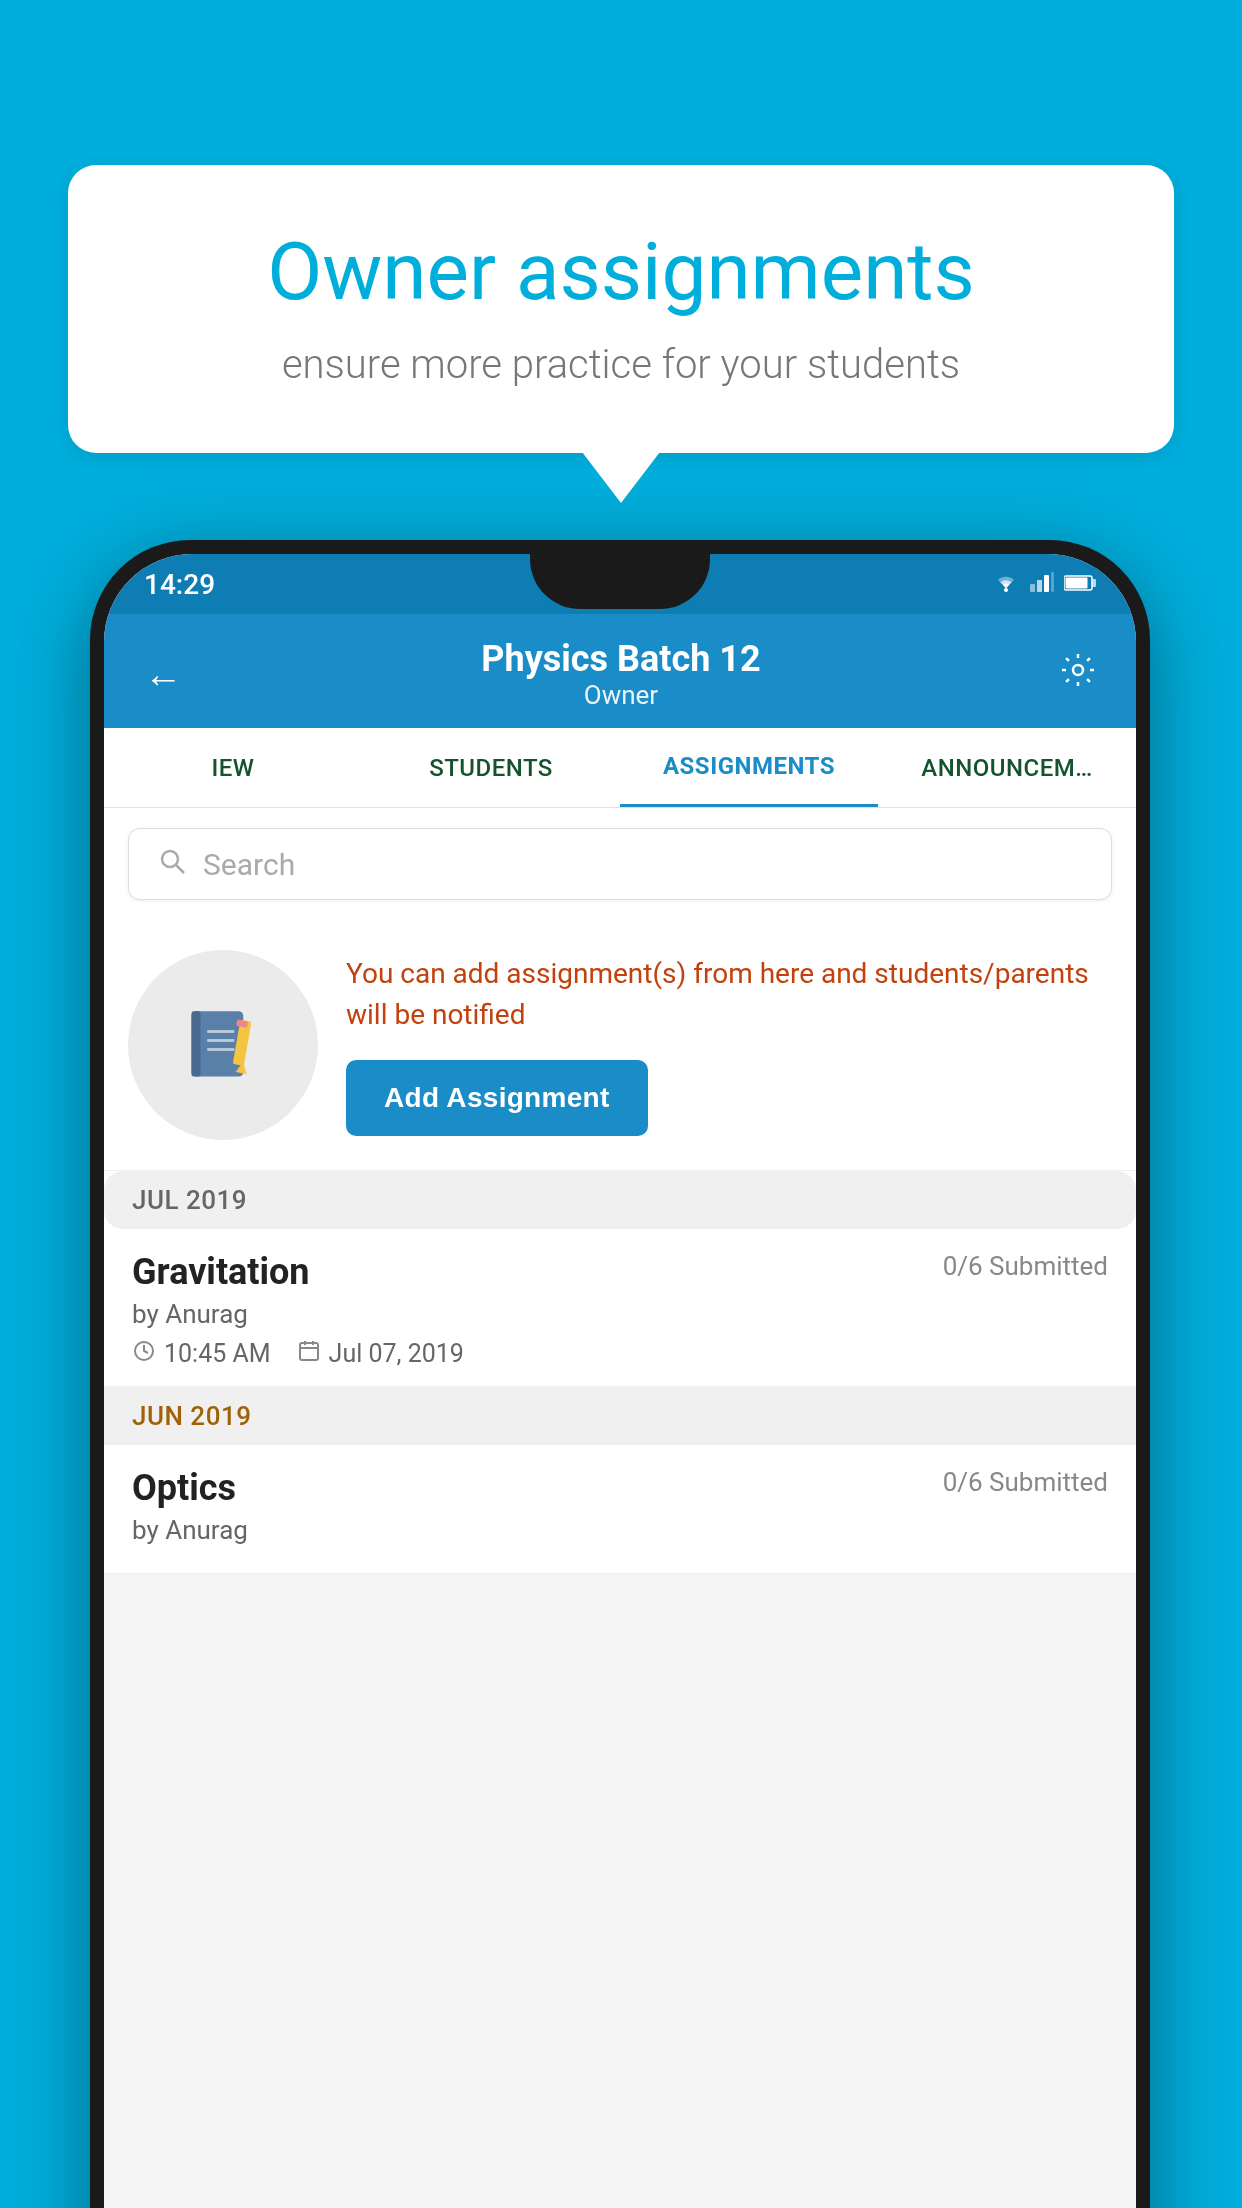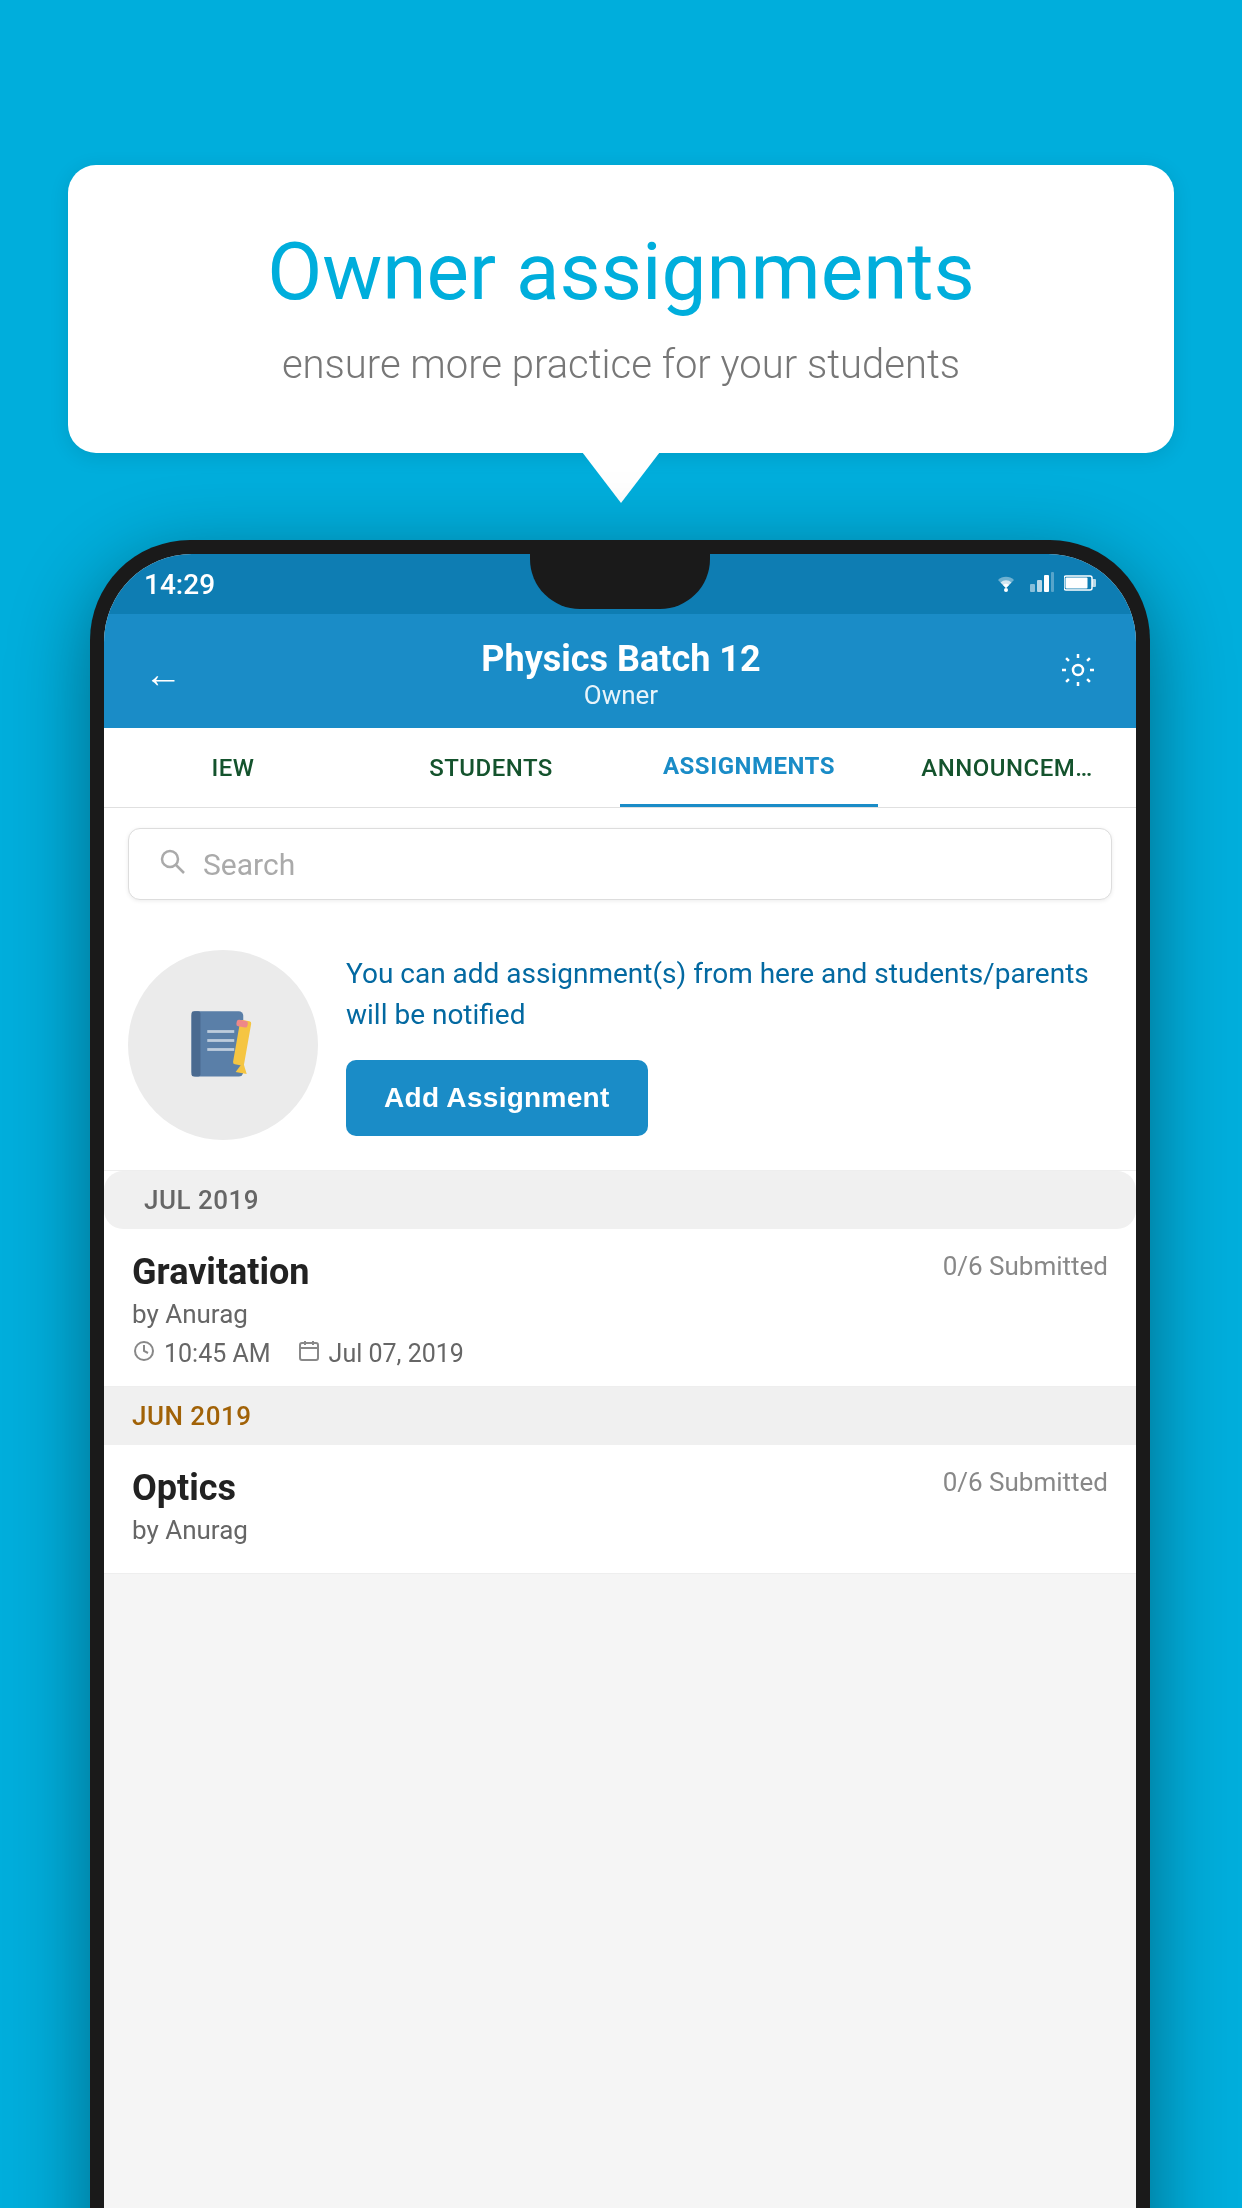--- a/index.html
+++ b/index.html
@@ -215,40 +215,40 @@
       display: flex;
       align-items: center;
       justify-content: center;
       flex-shrink: 0;
     }
     .assignment-prompt-text {
       flex: 1;
     }
     .assignment-prompt-desc {
       font-size: 28px;
-      color: #0369a1;
+      color: #c2410c;
       line-height: 1.45;
       margin-bottom: 24px;
     }
     .add-assignment-btn {
       background: #1A8CC7;
       color: white;
       border: none;
       border-radius: 10px;
       padding: 22px 38px;
       font-size: 28px;
       font-weight: 600;
       cursor: pointer;
       letter-spacing: 0.3px;
     }
 
     
     .section-header {
       background: #f0f0f0;
-      padding: 14px 40px;
+      padding: 14px 28px;
       font-size: 26px;
       color: #666;
       font-weight: 500;
       letter-spacing: 0.5px;
       border-radius: 19px;
     }
 
     
     .assignment-item {
       background: white;

